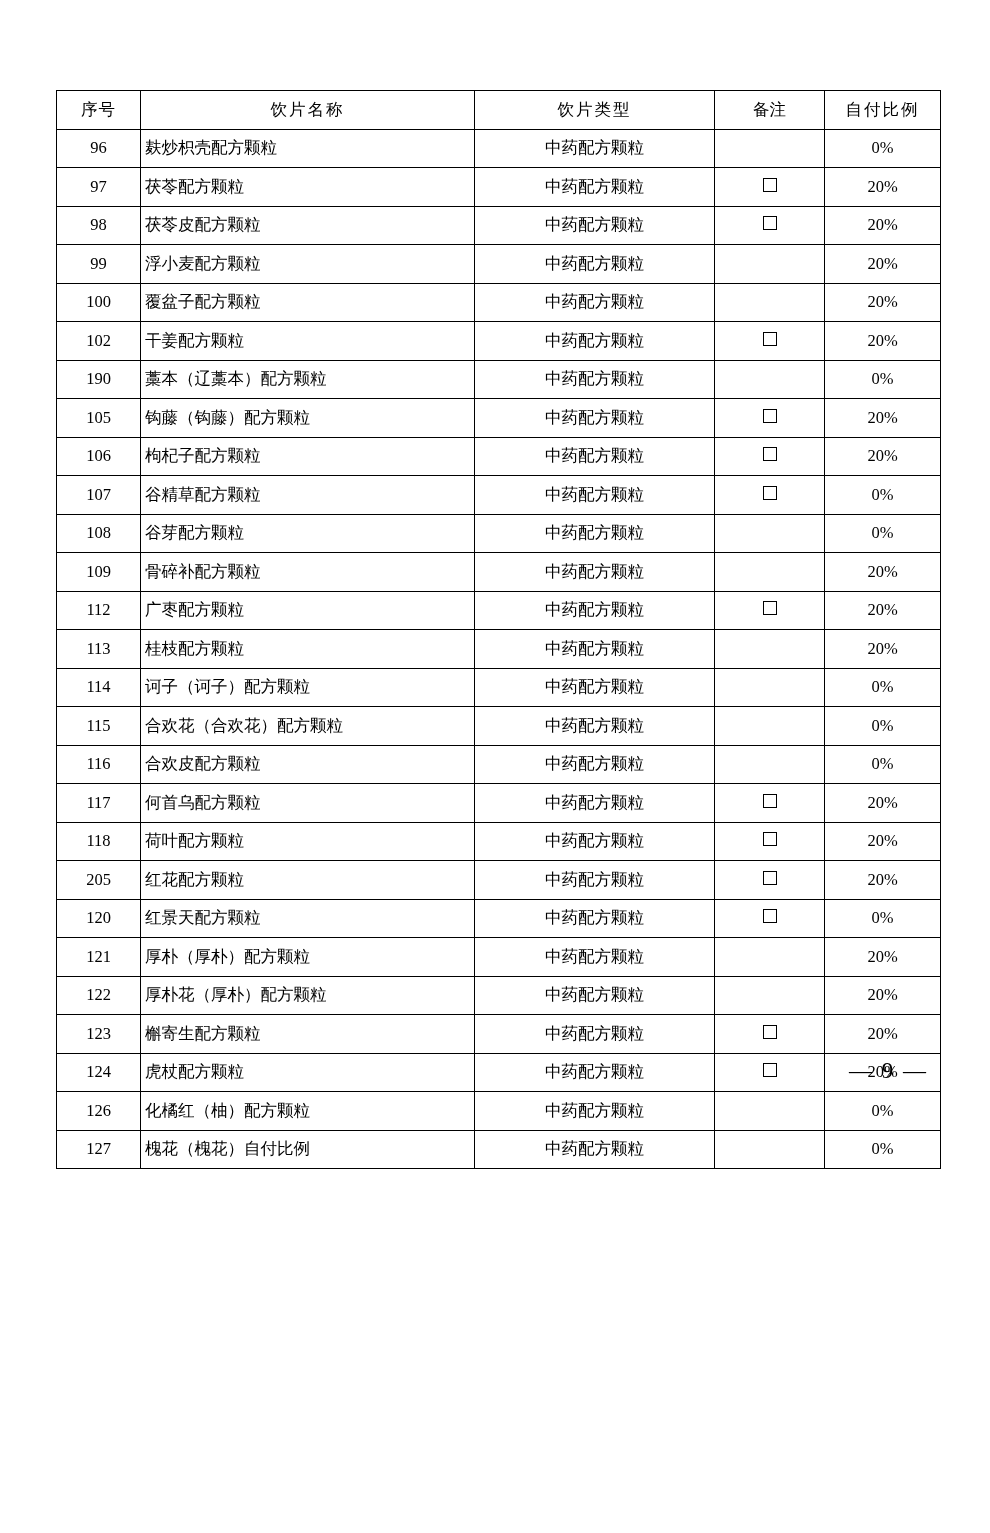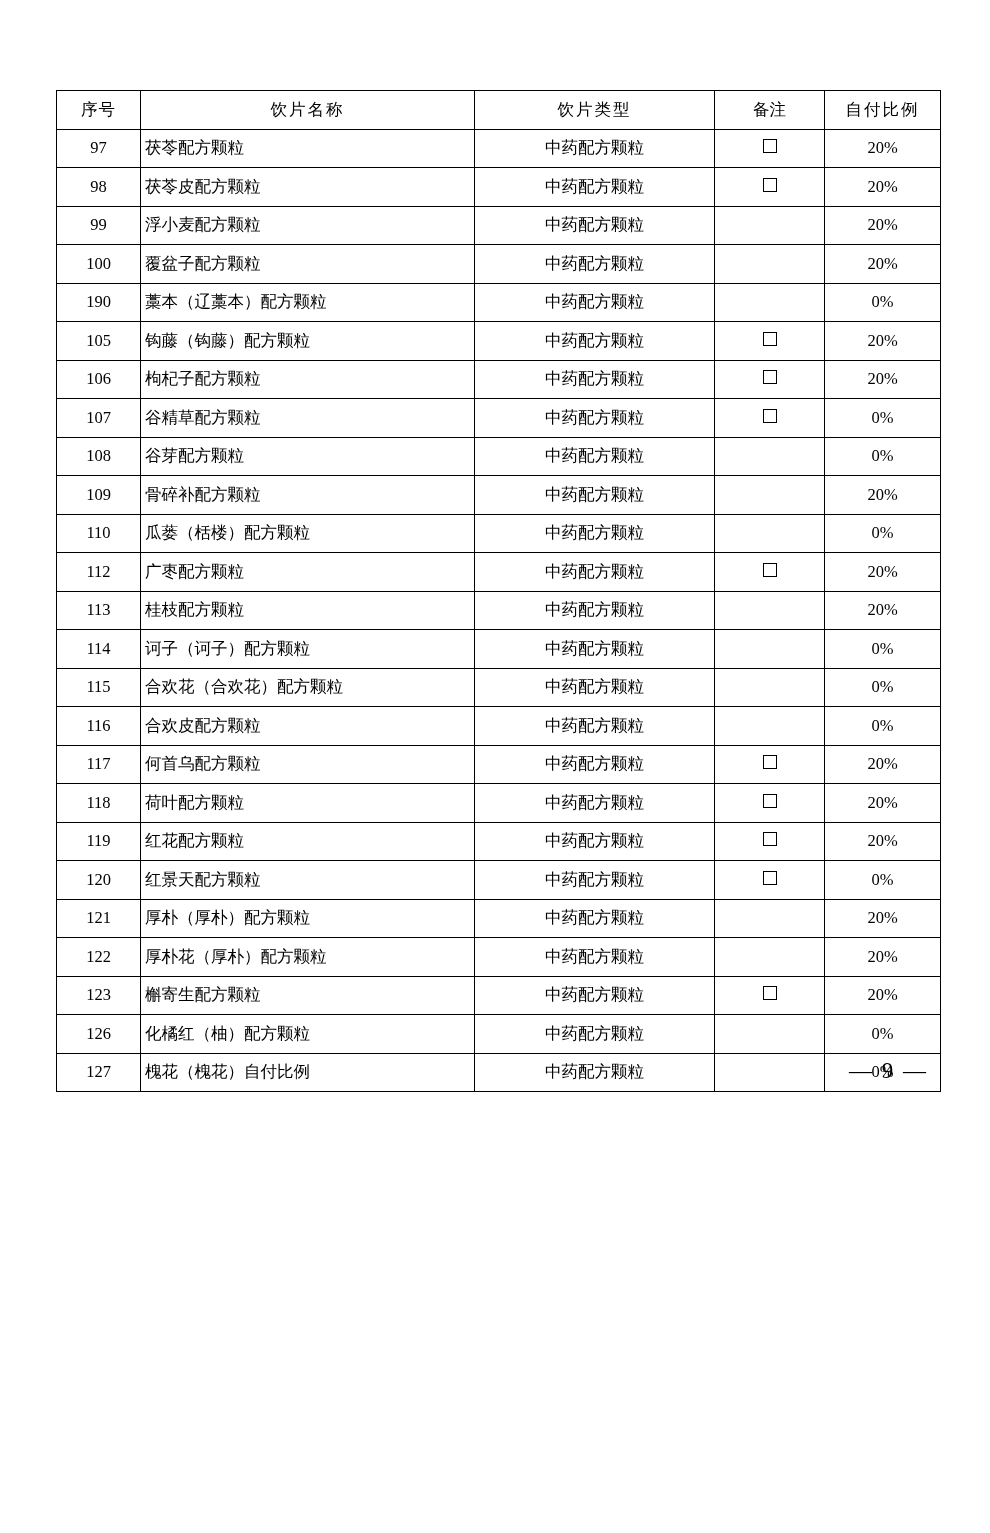--- a/index.html
+++ b/index.html
@@ -86,20 +86,27 @@
       <tr>
         <th><span class="hd-seq">序号</span></th>
         <th><span class="hd-wide">饮片名称</span></th>
         <th><span class="hd-wide">饮片类型</span></th>
         <th><span>备注</span></th>
         <th><span class="hd-wide">自付比例</span></th>
       </tr>
     </thead>
     <tbody id="table-body">
         <tr>
+          <td class="cell-center">96</td>
+          <td class="cell-left">麸炒枳壳配方颗粒</td>
+          <td class="cell-center">中药配方颗粒</td>
+          <td class="cell-center"></td>
+          <td class="cell-center">0%</td>
+        </tr>
+        <tr>
           <td class="cell-center">97</td>
           <td class="cell-left">茯苓配方颗粒</td>
           <td class="cell-center">中药配方颗粒</td>
           <td class="cell-center"><span class="checkbox"></span></td>
           <td class="cell-center">20%</td>
         </tr>
         <tr>
           <td class="cell-center">98</td>
           <td class="cell-left">茯苓皮配方颗粒</td>
           <td class="cell-center">中药配方颗粒</td>
@@ -114,20 +121,27 @@
           <td class="cell-center">20%</td>
         </tr>
         <tr>
           <td class="cell-center">100</td>
           <td class="cell-left">覆盆子配方颗粒</td>
           <td class="cell-center">中药配方颗粒</td>
           <td class="cell-center"></td>
           <td class="cell-center">20%</td>
         </tr>
         <tr>
+          <td class="cell-center">102</td>
+          <td class="cell-left">干姜配方颗粒</td>
+          <td class="cell-center">中药配方颗粒</td>
+          <td class="cell-center"><span class="checkbox"></span></td>
+          <td class="cell-center">20%</td>
+        </tr>
+        <tr>
           <td class="cell-center">190</td>
           <td class="cell-left">藁本（辽藁本）配方颗粒</td>
           <td class="cell-center">中药配方颗粒</td>
           <td class="cell-center"></td>
           <td class="cell-center">0%</td>
         </tr>
         <tr>
           <td class="cell-center">105</td>
           <td class="cell-left">钩藤（钩藤）配方颗粒</td>
           <td class="cell-center">中药配方颗粒</td>
@@ -156,27 +170,20 @@
           <td class="cell-center">0%</td>
         </tr>
         <tr>
           <td class="cell-center">109</td>
           <td class="cell-left">骨碎补配方颗粒</td>
           <td class="cell-center">中药配方颗粒</td>
           <td class="cell-center"></td>
           <td class="cell-center">20%</td>
         </tr>
         <tr>
-          <td class="cell-center">110</td>
-          <td class="cell-left">瓜蒌（栝楼）配方颗粒</td>
-          <td class="cell-center">中药配方颗粒</td>
-          <td class="cell-center"></td>
-          <td class="cell-center">0%</td>
-        </tr>
-        <tr>
           <td class="cell-center">112</td>
           <td class="cell-left">广枣配方颗粒</td>
           <td class="cell-center">中药配方颗粒</td>
           <td class="cell-center"><span class="checkbox"></span></td>
           <td class="cell-center">20%</td>
         </tr>
         <tr>
           <td class="cell-center">113</td>
           <td class="cell-left">桂枝配方颗粒</td>
           <td class="cell-center">中药配方颗粒</td>
@@ -212,21 +219,21 @@
           <td class="cell-center">20%</td>
         </tr>
         <tr>
           <td class="cell-center">118</td>
           <td class="cell-left">荷叶配方颗粒</td>
           <td class="cell-center">中药配方颗粒</td>
           <td class="cell-center"><span class="checkbox"></span></td>
           <td class="cell-center">20%</td>
         </tr>
         <tr>
-          <td class="cell-center">119</td>
+          <td class="cell-center">205</td>
           <td class="cell-left">红花配方颗粒</td>
           <td class="cell-center">中药配方颗粒</td>
           <td class="cell-center"><span class="checkbox"></span></td>
           <td class="cell-center">20%</td>
         </tr>
         <tr>
           <td class="cell-center">120</td>
           <td class="cell-left">红景天配方颗粒</td>
           <td class="cell-center">中药配方颗粒</td>
           <td class="cell-center"><span class="checkbox"></span></td>
@@ -247,20 +254,27 @@
           <td class="cell-center">20%</td>
         </tr>
         <tr>
           <td class="cell-center">123</td>
           <td class="cell-left">槲寄生配方颗粒</td>
           <td class="cell-center">中药配方颗粒</td>
           <td class="cell-center"><span class="checkbox"></span></td>
           <td class="cell-center">20%</td>
         </tr>
         <tr>
+          <td class="cell-center">124</td>
+          <td class="cell-left">虎杖配方颗粒</td>
+          <td class="cell-center">中药配方颗粒</td>
+          <td class="cell-center"><span class="checkbox"></span></td>
+          <td class="cell-center">20%</td>
+        </tr>
+        <tr>
           <td class="cell-center">126</td>
           <td class="cell-left">化橘红（柚）配方颗粒</td>
           <td class="cell-center">中药配方颗粒</td>
           <td class="cell-center"></td>
           <td class="cell-center">0%</td>
         </tr>
         <tr>
           <td class="cell-center">127</td>
           <td class="cell-left">槐花（槐花）自付比例</td>
           <td class="cell-center">中药配方颗粒</td>

